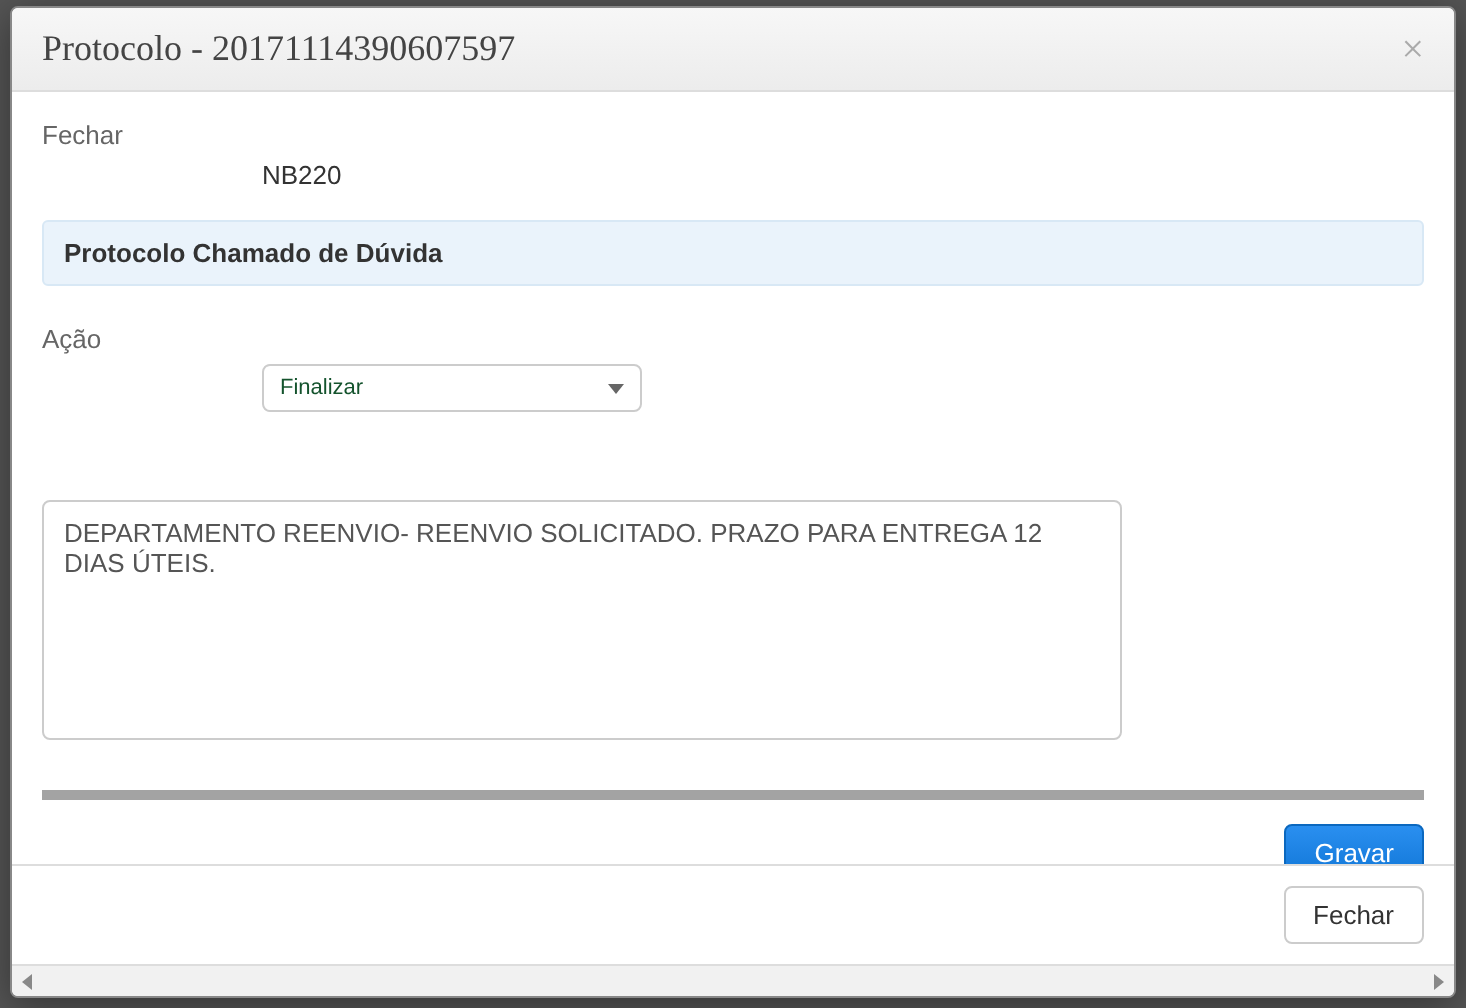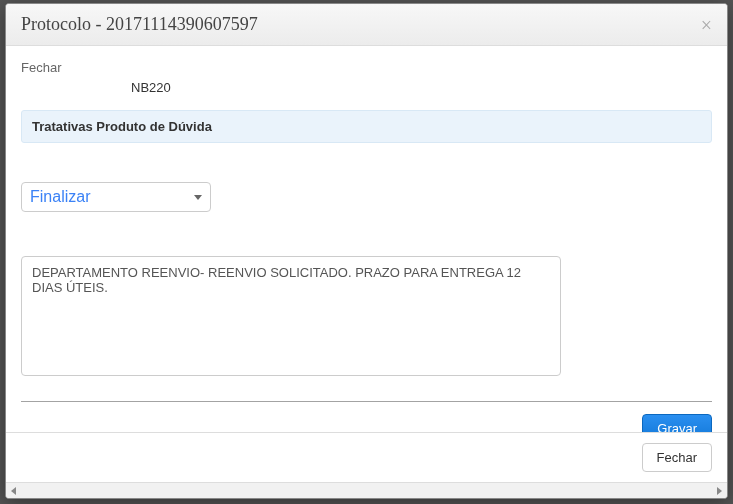--- a/index.html
+++ b/index.html
@@ -79,43 +79,43 @@
   }
   .select-wrap {
     width: 190px;
     border: 1px solid #ccc;
     border-radius: 4px;
     padding: 5px 8px;
     display: flex;
     align-items: center;
     justify-content: space-between;
     background: #fff;
-    font-size: 16px;
-    color: #3b82f6;
+    font-size: 11px;
+    color: #14532d;
     cursor: pointer;
   }
   .caret {
     width: 0; height: 0;
     border-left: 4px solid transparent;
     border-right: 4px solid transparent;
     border-top: 5px solid #666;
   }
   .textarea {
     width: 540px;
     height: 120px;
     border: 1px solid #ccc;
     border-radius: 4px;
     padding: 8px 10px;
     font-size: 13px;
     color: #555;
     resize: none;
     font-family: inherit;
   }
   .btn-row {
-    border-top: 1px solid #a3a3a3;
+    border-top: 5px solid #a3a3a3;
     margin-top: 12px;
     padding: 12px 0;
     display: flex;
     justify-content: flex-end;
   }
   .btn-primary {
     background: #1b7fe0;
     background: linear-gradient(#2a8ff0,#1076d6);
     color: #fff;
     border: 1px solid #0b68bf;
@@ -171,23 +171,24 @@
     <div class="close-x">×</div>
   </div>
 
   <div class="modal-body">
 
     <div class="row-field">
       <div class="row-label">Fechar</div>
       <div class="row-value">NB220</div>
     </div>
 
-    <div class="section-header">Tratativas Produto de Dúvida</div>
+    <div class="section-header">Protocolo Chamado de Dúvida</div>
 
     <div class="row-field">
+      <div class="row-label">Ação</div>
       <div class="row-value">
         <div class="select-wrap">
           <span>Finalizar</span>
           <span class="caret"></span>
         </div>
       </div>
     </div>
 
     <div class="row-field">
       <div class="row-value">

